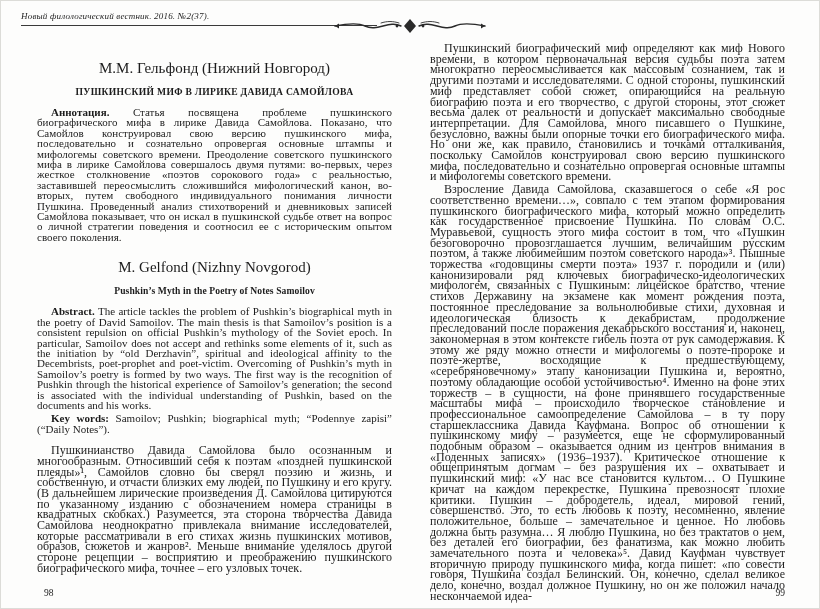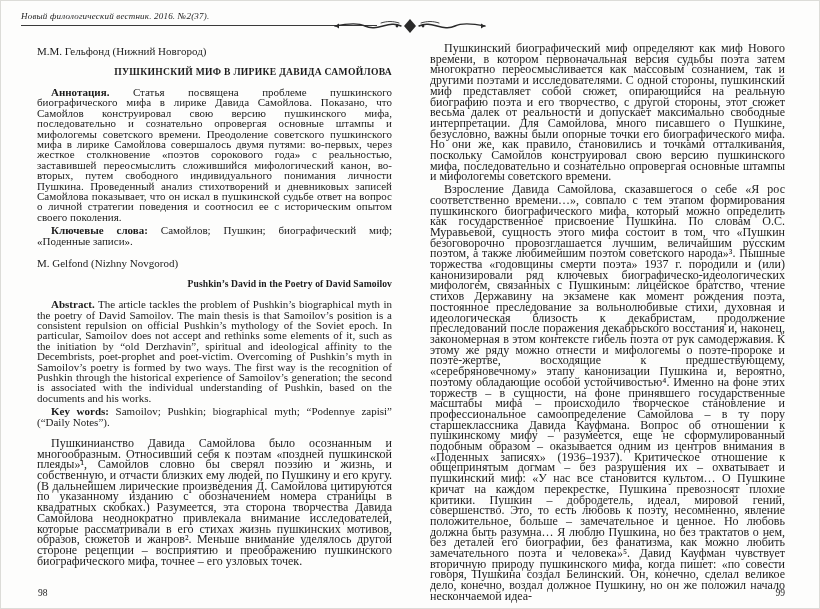--- a/index.html
+++ b/index.html
@@ -47,27 +47,27 @@
     display: flex;
   }
   .page {
     width: 410px;
     position: relative;
   }
   .page.left  { padding: 6px 18px 0 36px; }
   .page.right { padding: 6px 34px 0 20px; }
 
   .author-line {
-    text-align: left;
-    font-size: 11px;
-    margin-top: 2px;
+    text-align: center;
+    font-size: 15px;
+    margin-top: 17px;
     margin-bottom: 9px;
   }
   .article-title {
-    text-align: right;
+    text-align: center;
     font-size: 9.6px;
     font-weight: bold;
     letter-spacing: 0.3px;
     margin-bottom: 10px;
   }
   .article-title.en { letter-spacing: 0.1px; }
 
   .small-text {
     font-size: 11px;
     line-height: 10.4px;
@@ -85,21 +85,21 @@
     margin-bottom: 2px;
   }
 
   .b { font-weight: bold; }
 
   .page-number {
     position: absolute;
     bottom: 10px;
     font-size: 9.5px;
   }
-  .page-number.pn-left  { left: 37px; }
+  .page-number.pn-left  { left: 43px; }
   .page-number.pn-right { right: 34px; padding-left: 27px; }
 </style>
 </head>
 <body>
 
 <div class="spread">
 
   <div class="running-head">
     <div class="journal-title">Новый филологический вестник. 2016. №2(37).</div>
   </div>
@@ -125,25 +125,24 @@
   <div class="pages">
 
     <div class="page left">
 
       <div class="author-line">М.М. Гельфонд (Нижний Новгород)</div>
 
       <div class="article-title">ПУШКИНСКИЙ МИФ В ЛИРИКЕ ДАВИДА САМОЙЛОВА</div>
 
       <p class="small-text"><span class="b">Аннотация.</span> <span>Статья посвящена проблеме пушкинского биографического мифа в лирике Давида Самойлова. Показано, что Самойлов конструировал свою версию пушкинского мифа, последовательно и сознательно опровергая основные штампы и мифологемы советского времени. Преодоление советского пушкинского мифа в лирике Самойлова совершалось двумя путями: во-первых, через жесткое столкновение «поэтов сорокового года» с реальностью, заставившей переосмыслить сложившийся мифологический канон, во-вторых, путем свободного индивидуального понимания личности Пушкина. Проведенный анализ стихотворений и дневниковых записей Самойлова показывает, что он искал в пушкинской судьбе ответ на вопрос о личной стратегии поведения и соотносил ее с историческим опытом своего поколения.</span></p>
 
-      <p class="small-text kw"><span class="b">Ключевые слова:</span> <span>Самойлов; Пушкин; биографический миф; «Поденные записи».</span></p>
 
       <div class="author-line">M. Gelfond (Nizhny Novgorod)</div>
 
-      <div class="article-title en">Pushkin’s David in the Poetry of David Samoilov</div>
+      <div class="article-title en">Pushkin’s Myth in the Poetry of Notes Samoilov</div>
 
       <p class="small-text"><span class="b">Abstract.</span> <span>The article tackles the problem of Pushkin’s biographical myth in the poetry of David Samoilov. The main thesis is that Samoilov’s position is a consistent repulsion on official Pushkin’s mythology of the Soviet epoch. In particular, Samoilov does not accept and rethinks some elements of it, such as the initiation by “old Derzhavin”, spiritual and ideological affinity to the Decembrists, poet-prophet and poet-victim. Overcoming of Pushkin’s myth in Samoilov’s poetry is formed by two ways. The first way is the recognition of Pushkin through the historical experience of Samoilov’s generation; the second is associated with the individual understanding of Pushkin, based on the documents and his works.</span></p>
 
       <p class="small-text kw"><span class="b">Key words:</span> <span>Samoilov; Pushkin; biographical myth; “Podennye zapisi” (“Daily Notes”).</span></p>
 
       <p class="body-text">Пушкинианство Давида Самойлова было осознанным и многообразным. Относивший себя к поэтам «поздней пушкинской плеяды»¹, Самойлов словно бы сверял поэзию и жизнь, и собственную, и отчасти близких ему людей, по Пушкину и его кругу. (В дальнейшем лирические произведения Д. Самойлова цитируются по указанному изданию с обозначением номера страницы в квадратных скобках.) Разумеется, эта сторона творчества Давида Самойлова неоднократно привлекала внимание исследователей, которые рассматривали в его стихах жизнь пушкинских мотивов, образов, сюжетов и жанров². Меньше внимание уделялось другой стороне рецепции – восприятию и преображению пушкинского биографического мифа, точнее – его узловых точек.</p>
 
       <div class="page-number pn-left">98</div>
     </div>
 

